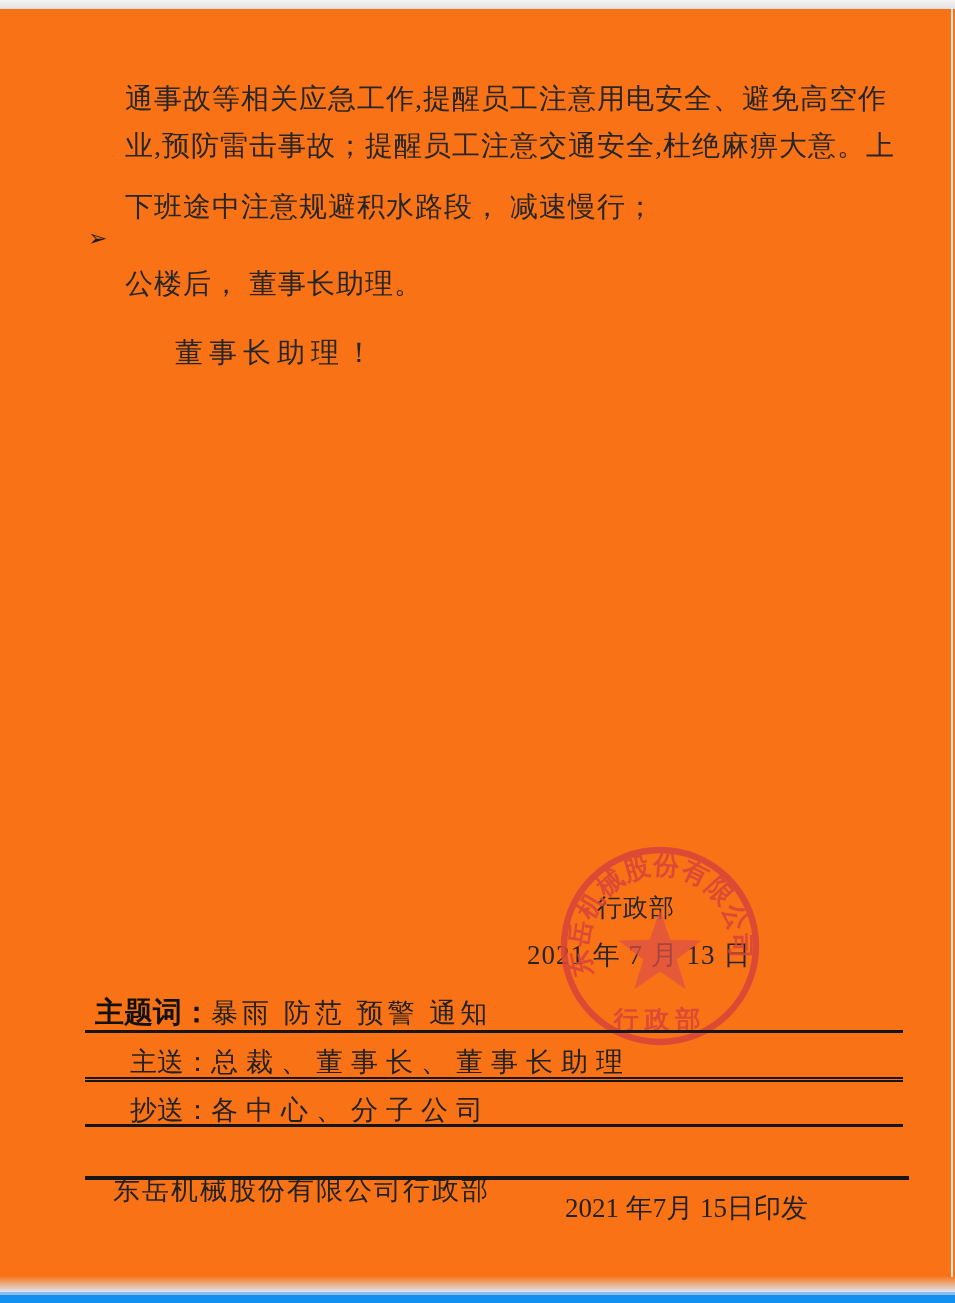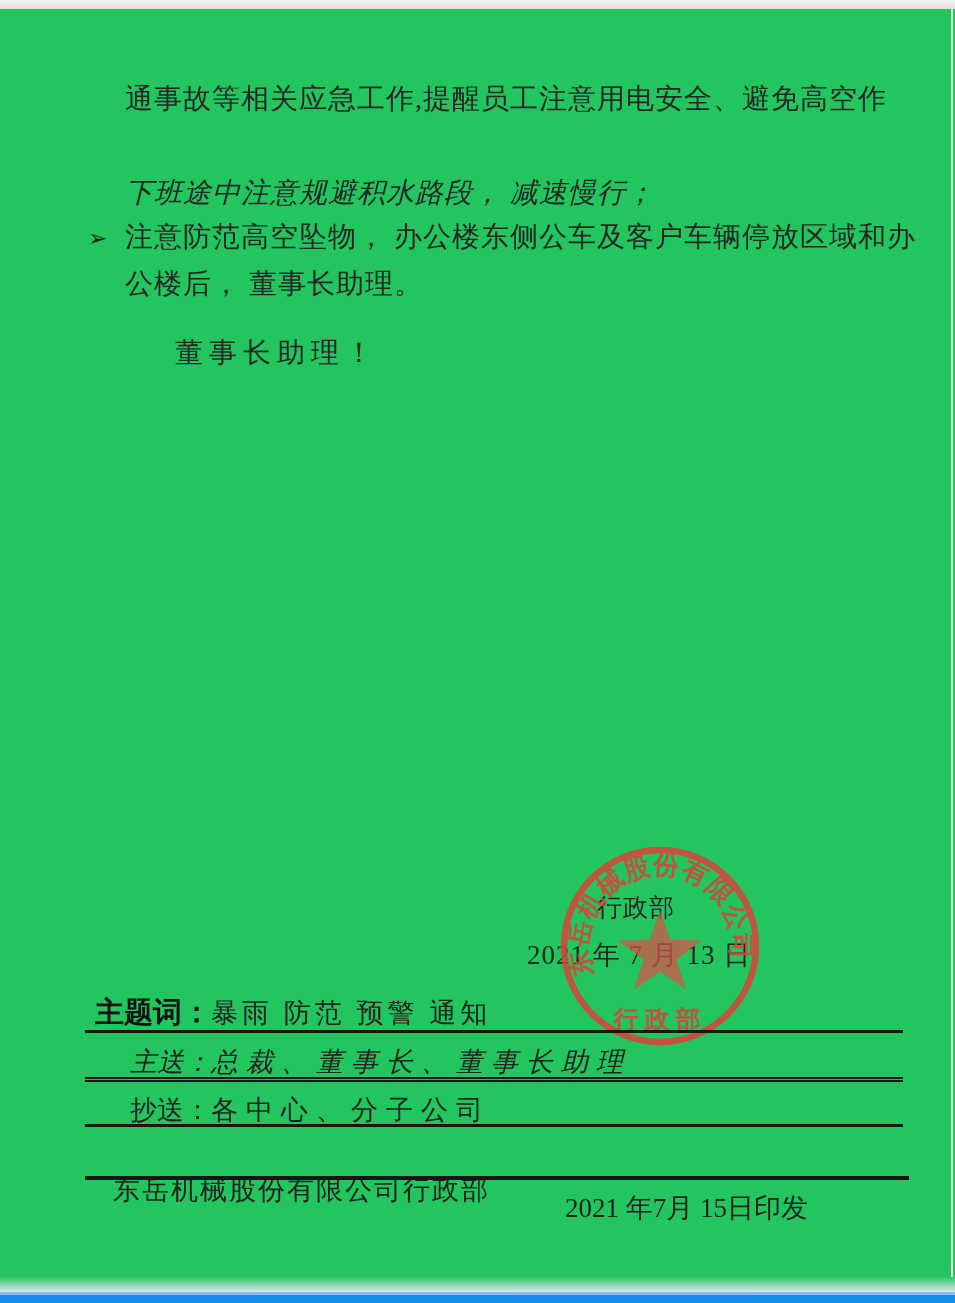--- a/index.html
+++ b/index.html
@@ -3,21 +3,21 @@
 <meta charset="utf-8">
 <style>
   html,body{margin:0;padding:0;}
   body{
     width:955px;height:1303px;
     font-family:"Liberation Serif","DejaVu Serif",serif;
     background:#fff;
   }
   .page{
     position:relative;width:955px;height:1303px;
-    background:#22c55e;overflow:hidden;
+    background:#f97316;overflow:hidden;
   }
   
   .top-strip{
     position:absolute;left:0;top:0;width:955px;height:8px;
     background:linear-gradient(#f4f4f4,#e4e4e4);
     border-bottom:1px solid #dedede;
   }
   .right-edge{
     position:absolute;right:2px;top:8px;bottom:26px;width:2px;
     background:#e6e6e8;
@@ -61,24 +61,24 @@
 </style>
 </head>
 <body>
 
 <div class="page">
 
   <div class="top-strip"></div>
   <div class="right-edge"></div>
 
   <div class="doc-text" style="left:125px;top:84px;">通事故等相关应急工作,提醒员工注意用电安全、避免高空作</div>
-  <div class="doc-text" style="left:125px;top:178px;font-style:italic;">下班途中注意规避积水路段， 减速慢行；</div>
+  <div class="doc-text" style="left:125px;top:131px;">业,预防雷击事故；提醒员工注意交通安全,杜绝麻痹大意。上</div>
+  <div class="doc-text" style="left:125px;top:192px;">下班途中注意规避积水路段， 减速慢行；</div>
 
   <div class="doc-text bullet-marker" style="left:88px;top:226px;">➢</div>
-  <div class="doc-text" style="left:125px;top:222px;">注意防范高空坠物， 办公楼东侧公车及客户车辆停放区域和办</div>
   <div class="doc-text" style="left:125px;top:269px;">公楼后， 董事长助理。</div>
 
   <div class="doc-text closing" style="left:175px;top:338px;">董事长助理！</div>
 
   <div class="doc-text sig-dept" style="left:597px;top:894px;">行政部</div>
   <div class="doc-text sig-date" style="left:527px;top:941px;">2021 年 7 月 13 日</div>
 
   <svg class="seal-svg" width="224" height="212" viewBox="0 0 224 212">
     <circle class="seal-stroke" cx="112" cy="104" r="96" stroke-width="6.5"></circle>
     <polygon class="star-fill" points="112,68 122.3,97.8 153.8,98.4 128.6,117.4 137.9,147.6 112,129.5 86.1,147.6 95.4,117.4 70.2,98.4 101.7,97.8"></polygon>
@@ -89,21 +89,21 @@
       <textPath href="#sealArc" startOffset="0" textLength="268">东岳机械股份有限公司</textPath>
     </text>
     <text class="seal-text" x="112" y="186" font-size="25" letter-spacing="6" text-anchor="middle">行政部</text>
   </svg>
 
   <div class="footer-row" style="left:95px;top:993px;">
     <span class="kw-label">主题词：</span><span class="kw-value">暴雨 防范 预警 通知</span>
   </div>
   <div class="footer-line" style="top:1030px;"></div>
 
-  <div class="footer-row" style="left:130px;top:1044px;font-style:italic;">
+  <div class="footer-row" style="left:130px;top:1044px;">
     <span>主送：</span><span class="wide-value">总裁、董事长、董事长助理</span>
   </div>
   <div class="footer-line double" style="top:1077px;"></div>
 
   <div class="footer-row" style="left:130px;top:1092px;">
     <span>抄送：</span><span class="wide-value">各中心、分子公司</span>
   </div>
   <div class="footer-line" style="top:1124px;"></div>
 
   <div class="footer-row" style="left:113px;top:1172px;letter-spacing:2px;">东岳机械股份有限公司行政部</div>

